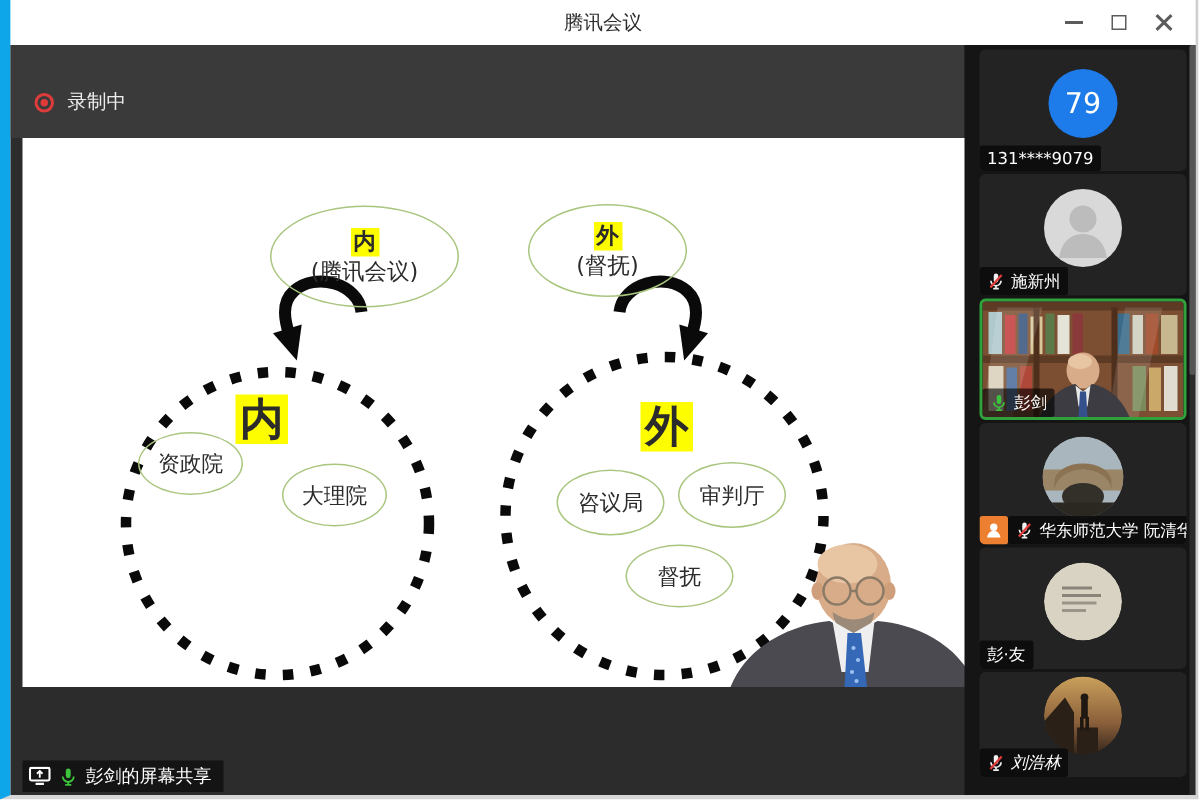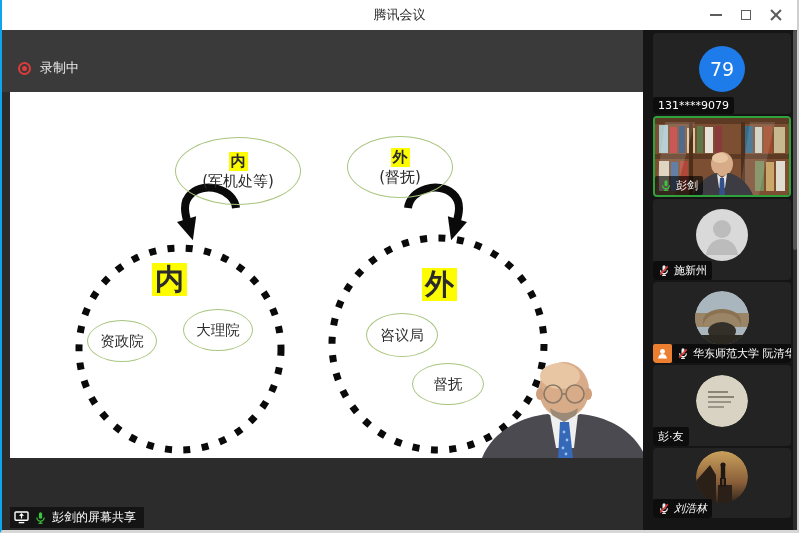--- a/index.html
+++ b/index.html
@@ -1,18 +1,18 @@
 <!DOCTYPE html>
 <html><head>
 <meta charset="utf-8">
 <style>
   * { margin:0; padding:0; box-sizing:border-box; }
   html,body { width:799px; height:533px; font-family:"DejaVu Sans", sans-serif; }
   .window { position:relative; width:799px; height:533px; background:#fff; overflow:hidden;
-            border-left:2px solid #0ea5e9; border-right:2px solid #cfcfcf; border-bottom:3px solid #d7d7d7; }
+            border-left:7px solid #0ea5e9; border-right:2px solid #cfcfcf; border-bottom:3px solid #d7d7d7; }
   
   .titlebar { position:relative; height:30px; background:#ffffff; display:flex; align-items:center; justify-content:center; }
   .title-text { font-size:13px; color:#2b2b2b; }
   .win-controls { position:absolute; right:6px; top:0; height:30px; display:flex; align-items:center; }
   .ctrl { width:30px; height:30px; display:flex; align-items:center; justify-content:center; cursor:pointer; }
   .ic-min { width:12px; height:2px; background:#5c5c5c; }
   .ic-max { width:10px; height:10px; border:1.6px solid #5c5c5c; }
   .ic-close { position:relative; width:12px; height:12px; }
   .ic-close::before,.ic-close::after { content:""; position:absolute; left:5px; top:-1px; width:2px; height:14px; background:#5c5c5c; }
   .ic-close::before { transform:rotate(45deg);} .ic-close::after { transform:rotate(-45deg);}
@@ -91,38 +91,41 @@
 
           <circle cx="170" cy="257" r="101" fill="none" stroke="#0a0a0a" stroke-width="7" stroke-dasharray="7 11.5"></circle>
           <circle cx="428" cy="252" r="106" fill="none" stroke="#0a0a0a" stroke-width="7" stroke-dasharray="7 11.5"></circle>
 
           <path d="M 226 116 C 224 97 195 89 181 102 C 172 110 175 122 178 132" fill="none" stroke="#0a0a0a" stroke-width="8" marker-end="url(#ah)"></path>
           <path d="M 398 116 C 400 97 429 89 443 102 C 452 110 449 122 446 132" fill="none" stroke="#0a0a0a" stroke-width="8" marker-end="url(#ah)"></path>
         </svg>
 
         <div class="oval" style="left:165px; top:45px; width:126px; height:68px;">
           <span class="hl top-oval-main">内</span>
-          <span class="top-oval-sub">(军机处等)</span>
+          <span class="top-oval-sub">(腾讯会议)</span>
         </div>
         <div class="oval" style="left:337px; top:44px; width:106px; height:62px;">
           <span class="hl top-oval-main">外</span>
           <span class="top-oval-sub">(督抚)</span>
         </div>
 
         <div class="big-label" style="left:142px; top:171px;">内</div>
-        <div class="oval node-oval" style="left:77px; top:228px; width:70px; height:42px;">
+        <div class="oval node-oval" style="left:77px; top:196px; width:70px; height:42px;">
           <span>资政院</span>
         </div>
         <div class="oval node-oval" style="left:173px; top:217px; width:70px; height:42px;">
           <span>大理院</span>
         </div>
 
         <div class="big-label" style="left:412px; top:176px;">外</div>
         <div class="oval node-oval" style="left:356px; top:221px; width:72px; height:44px;">
           <span>咨议局</span>
+        </div>
+        <div class="oval node-oval" style="left:437px; top:216px; width:72px; height:44px;">
+          <span>审判厅</span>
         </div>
         <div class="oval node-oval" style="left:402px; top:271px; width:72px; height:42px;">
           <span>督抚</span>
         </div>
 
         <svg class="presenter" width="180" height="102" viewBox="0 0 180 102">
           <ellipse cx="92" cy="34" rx="25" ry="28" fill="#d9ac89"></ellipse>
           <ellipse cx="88" cy="20" rx="20" ry="13" fill="#e8c6a4"></ellipse>
           <ellipse cx="68" cy="38" rx="4" ry="6" fill="#cf9f7c"></ellipse>
           <ellipse cx="116" cy="38" rx="4" ry="6" fill="#cf9f7c"></ellipse>
@@ -158,20 +161,41 @@
 
     <div class="sidebar">
       <div class="tiles">
 
         <div class="tile">
           <div class="avatar-center avatar-num">79</div>
           <div class="tile-bottom">
             <div class="tile-label">
                 <span>131****9079</span>
               </div>
+          </div>
+        </div>
+
+        <div class="tile">
+          <div class="avatar-center" style="width:52px; height:52px; background:#d9d9d9;">
+            <svg width="52" height="52" viewBox="0 0 52 52">
+              <circle cx="26" cy="20" r="9" fill="#bcbcbc"></circle>
+              <path d="M10 46 C 12 33 20 30 26 30 C 32 30 40 33 42 46 Z" fill="#bcbcbc"></path>
+            </svg>
+          </div>
+          <div class="tile-bottom">
+            <div class="tile-label">
+              <svg width="12" height="13" viewBox="0 0 16 16" style="color:#f0f0f0">
+                <rect x="6" y="1" width="4" height="8" rx="2" fill="currentColor"></rect>
+                <path d="M3.5 7.5 a4.5 4.5 0 0 0 9 0" fill="none" stroke="currentColor" stroke-width="1.5"></path>
+                <line x1="8" y1="12" x2="8" y2="14" stroke="currentColor" stroke-width="1.5"></line>
+                <line x1="5.5" y1="14.5" x2="10.5" y2="14.5" stroke="currentColor" stroke-width="1.5"></line>
+                <line x1="3" y1="13.5" x2="13" y2="2.5" stroke="#e23b3b" stroke-width="2"></line>
+              </svg>
+              <span>施新州</span>
+            </div>
           </div>
         </div>
 
         <div class="tile active">
           <svg class="video-bg" width="134" height="77" viewBox="0 0 134 77" preserveAspectRatio="none">
             <rect width="134" height="77" fill="#7c4f33"></rect>
             <rect x="0" y="0" width="134" height="6" fill="#5d3a24"></rect>
             <rect x="0" y="36" width="134" height="5" fill="#5d3a24"></rect>
             <rect x="4" y="7" width="9" height="28" fill="#b8ddE8" opacity=".85"></rect>
               <rect x="15" y="9" width="7" height="26" fill="#c23b3b"></rect>
@@ -207,41 +231,20 @@
                 <path d="M3.5 7.5 a4.5 4.5 0 0 0 9 0" fill="none" stroke="currentColor" stroke-width="1.5"></path>
                 <line x1="8" y1="12" x2="8" y2="14" stroke="currentColor" stroke-width="1.5"></line>
                 <line x1="5.5" y1="14.5" x2="10.5" y2="14.5" stroke="currentColor" stroke-width="1.5"></line>
               </svg>
               <span>彭剑</span>
             </div>
           </div>
         </div>
 
         <div class="tile">
-          <div class="avatar-center" style="width:52px; height:52px; background:#d9d9d9;">
-            <svg width="52" height="52" viewBox="0 0 52 52">
-              <circle cx="26" cy="20" r="9" fill="#bcbcbc"></circle>
-              <path d="M10 46 C 12 33 20 30 26 30 C 32 30 40 33 42 46 Z" fill="#bcbcbc"></path>
-            </svg>
-          </div>
-          <div class="tile-bottom">
-            <div class="tile-label">
-              <svg width="12" height="13" viewBox="0 0 16 16" style="color:#f0f0f0">
-                <rect x="6" y="1" width="4" height="8" rx="2" fill="currentColor"></rect>
-                <path d="M3.5 7.5 a4.5 4.5 0 0 0 9 0" fill="none" stroke="currentColor" stroke-width="1.5"></path>
-                <line x1="8" y1="12" x2="8" y2="14" stroke="currentColor" stroke-width="1.5"></line>
-                <line x1="5.5" y1="14.5" x2="10.5" y2="14.5" stroke="currentColor" stroke-width="1.5"></line>
-                <line x1="3" y1="13.5" x2="13" y2="2.5" stroke="#e23b3b" stroke-width="2"></line>
-              </svg>
-              <span>施新州</span>
-            </div>
-          </div>
-        </div>
-
-        <div class="tile">
           <div class="avatar-center" style="width:54px; height:54px;">
             <svg width="54" height="54" viewBox="0 0 54 54">
               <circle cx="27" cy="27" r="27" fill="#a9b6bd"></circle>
               <rect x="0" y="22" width="54" height="14" fill="#9a8566"></rect>
               <path d="M8 36 A 19 14 0 0 1 46 36 L 46 30 A 19 12 0 0 0 8 30 Z" fill="#8a7252"></path>
               <ellipse cx="27" cy="40" rx="14" ry="9" fill="#33302a"></ellipse>
               <rect x="0" y="44" width="54" height="10" fill="#2b2822"></rect>
             </svg>
           </div>
           <div class="tile-bottom">

